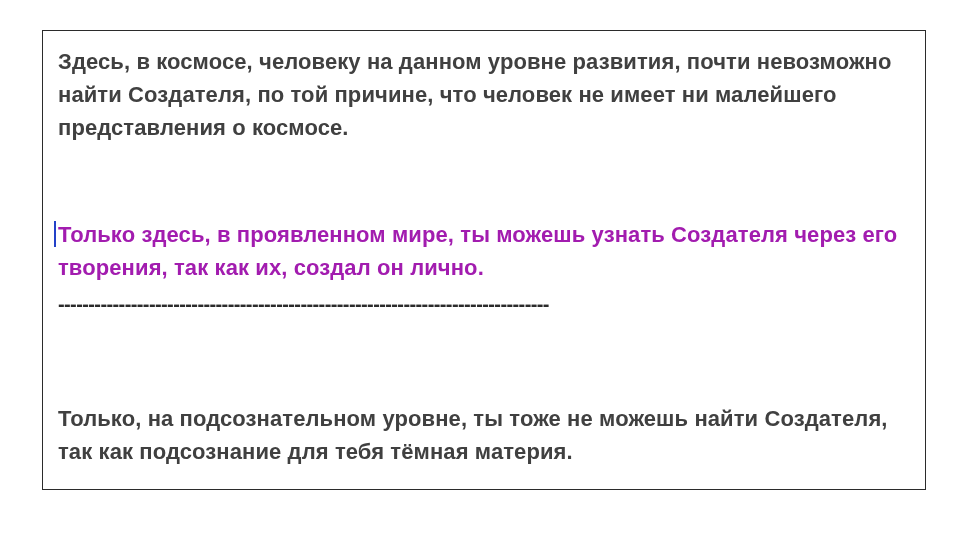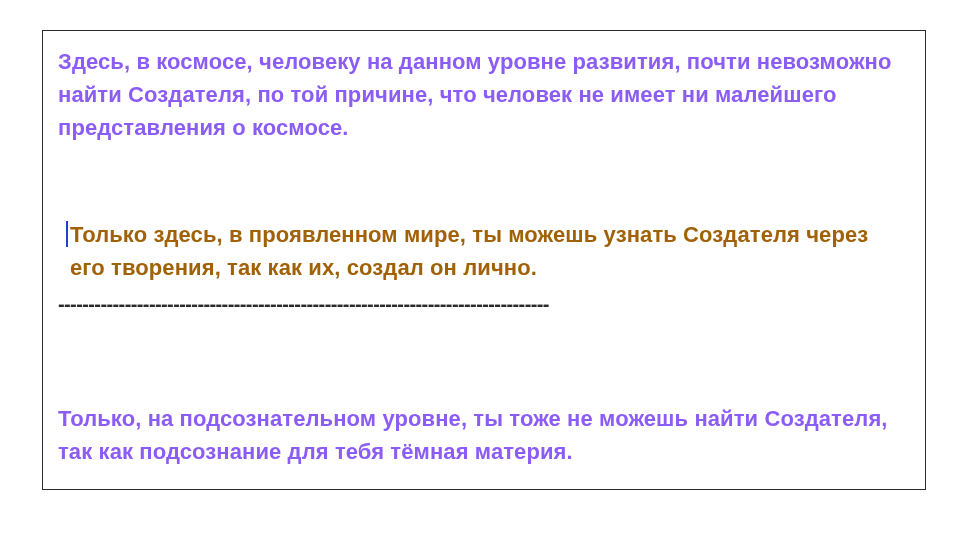--- a/index.html
+++ b/index.html
@@ -38,26 +38,25 @@
     right: 18px;
   }
   p {
     margin: 0;
     font-weight: bold;
     font-size: 22px;
     line-height: 33px;
     letter-spacing: 0.1px;
   }
   .para-purple {
-    color: #8b5cf6;
+    color: #404040;
   }
   .para-blue {
-    color: #a16207;
+    color: #a21caf;
     position: relative;
-    margin-left: 12px;
   }
   .caret {
     position: absolute;
     left: -4px;
     top: 3px;
     width: 2px;
     height: 26px;
     background: #2341c8;
   }
   .divider {

